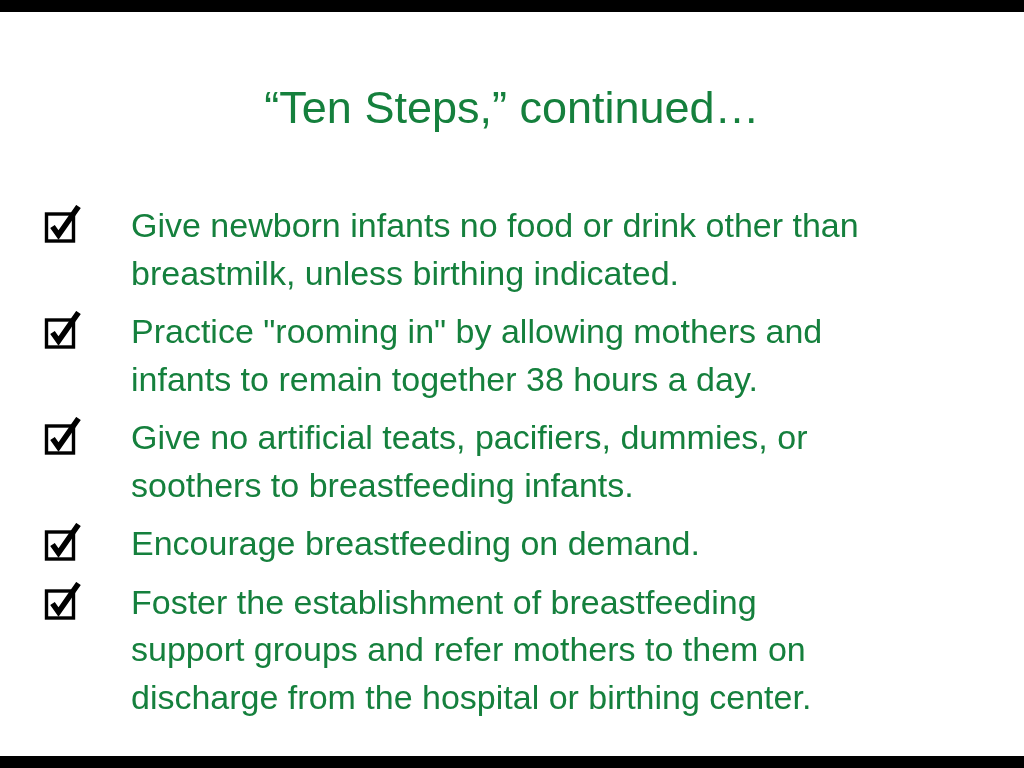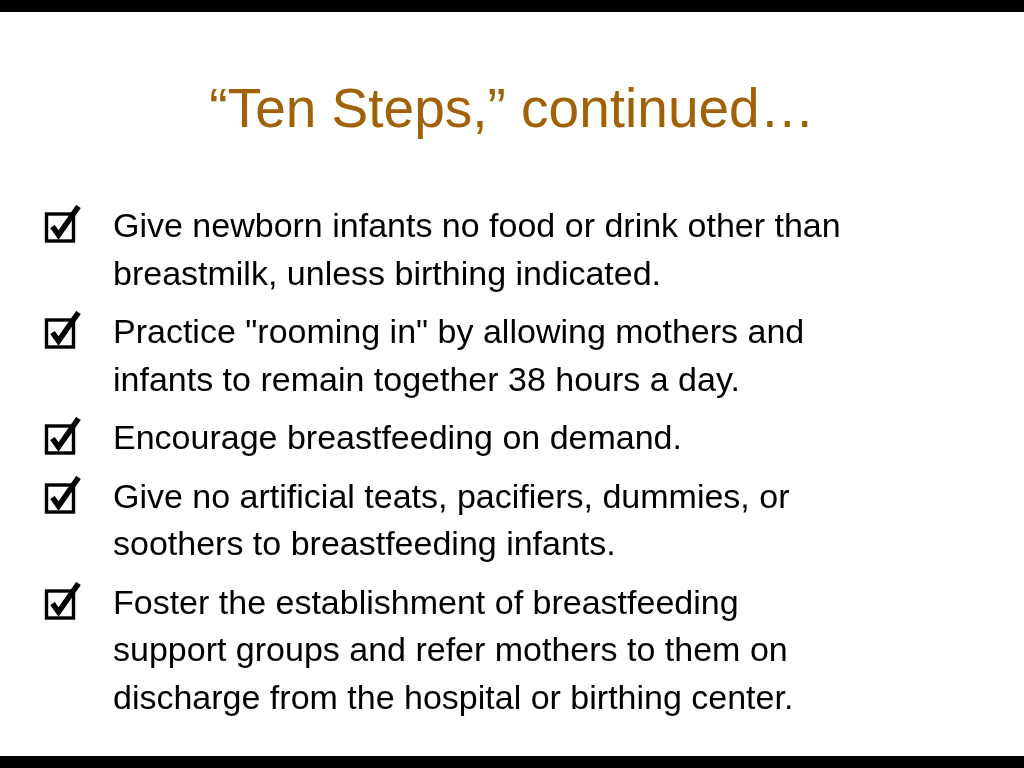--- a/index.html
+++ b/index.html
@@ -29,25 +29,25 @@
     background: #000000;
     z-index: 5;
   }
   .letterbox.top { top: 0; }
   .letterbox.bottom { bottom: 0; }
 
   .title {
     margin: 76px 0 0 0;
     padding: 0;
     text-align: center;
-    font-size: 55px;
+    font-size: 45px;
     line-height: 64px;
     font-weight: 400;
     letter-spacing: 0px;
-    color: #a16207;
+    color: #15803d;
     white-space: nowrap;
   }
 
   ul.bullets {
     list-style: none;
     margin: 62px 0 0 0;
     padding: 0 20px 0 44px;
   }
   li.bullet {
     display: flex;
@@ -61,21 +61,22 @@
     margin: 3px 31px 0 0;
   }
   .check-wrap svg {
     display: block;
     width: 38px;
     height: 38px;
   }
   .bullet-text {
     font-size: 34px;
     line-height: 47.5px;
-    color: #000000;
+    color: #15803d;
+    margin-left: 18px;
   }
   .bullet-line {
     display: block;
     white-space: nowrap;
   }
   .svg-defs {
     position: absolute;
     width: 0;
     height: 0;
     overflow: hidden;
@@ -125,33 +126,33 @@
       </span>
     </li>
 
     <li class="bullet">
       <span class="check-wrap">
         <svg>
             <use href="#checkbox-glyph"></use>
           </svg>
       </span>
       <span class="bullet-text">
-        <span class="bullet-line">Encourage breastfeeding on demand.</span>
+        <span class="bullet-line">Give no artificial teats, pacifiers, dummies, or</span>
+        <span class="bullet-line">soothers to breastfeeding infants.</span>
       </span>
     </li>
 
     <li class="bullet">
       <span class="check-wrap">
         <svg>
             <use href="#checkbox-glyph"></use>
           </svg>
       </span>
       <span class="bullet-text">
-        <span class="bullet-line">Give no artificial teats, pacifiers, dummies, or</span>
-        <span class="bullet-line">soothers to breastfeeding infants.</span>
+        <span class="bullet-line">Encourage breastfeeding on demand.</span>
       </span>
     </li>
 
     <li class="bullet">
       <span class="check-wrap">
         <svg>
             <use href="#checkbox-glyph"></use>
           </svg>
       </span>
       <span class="bullet-text">

